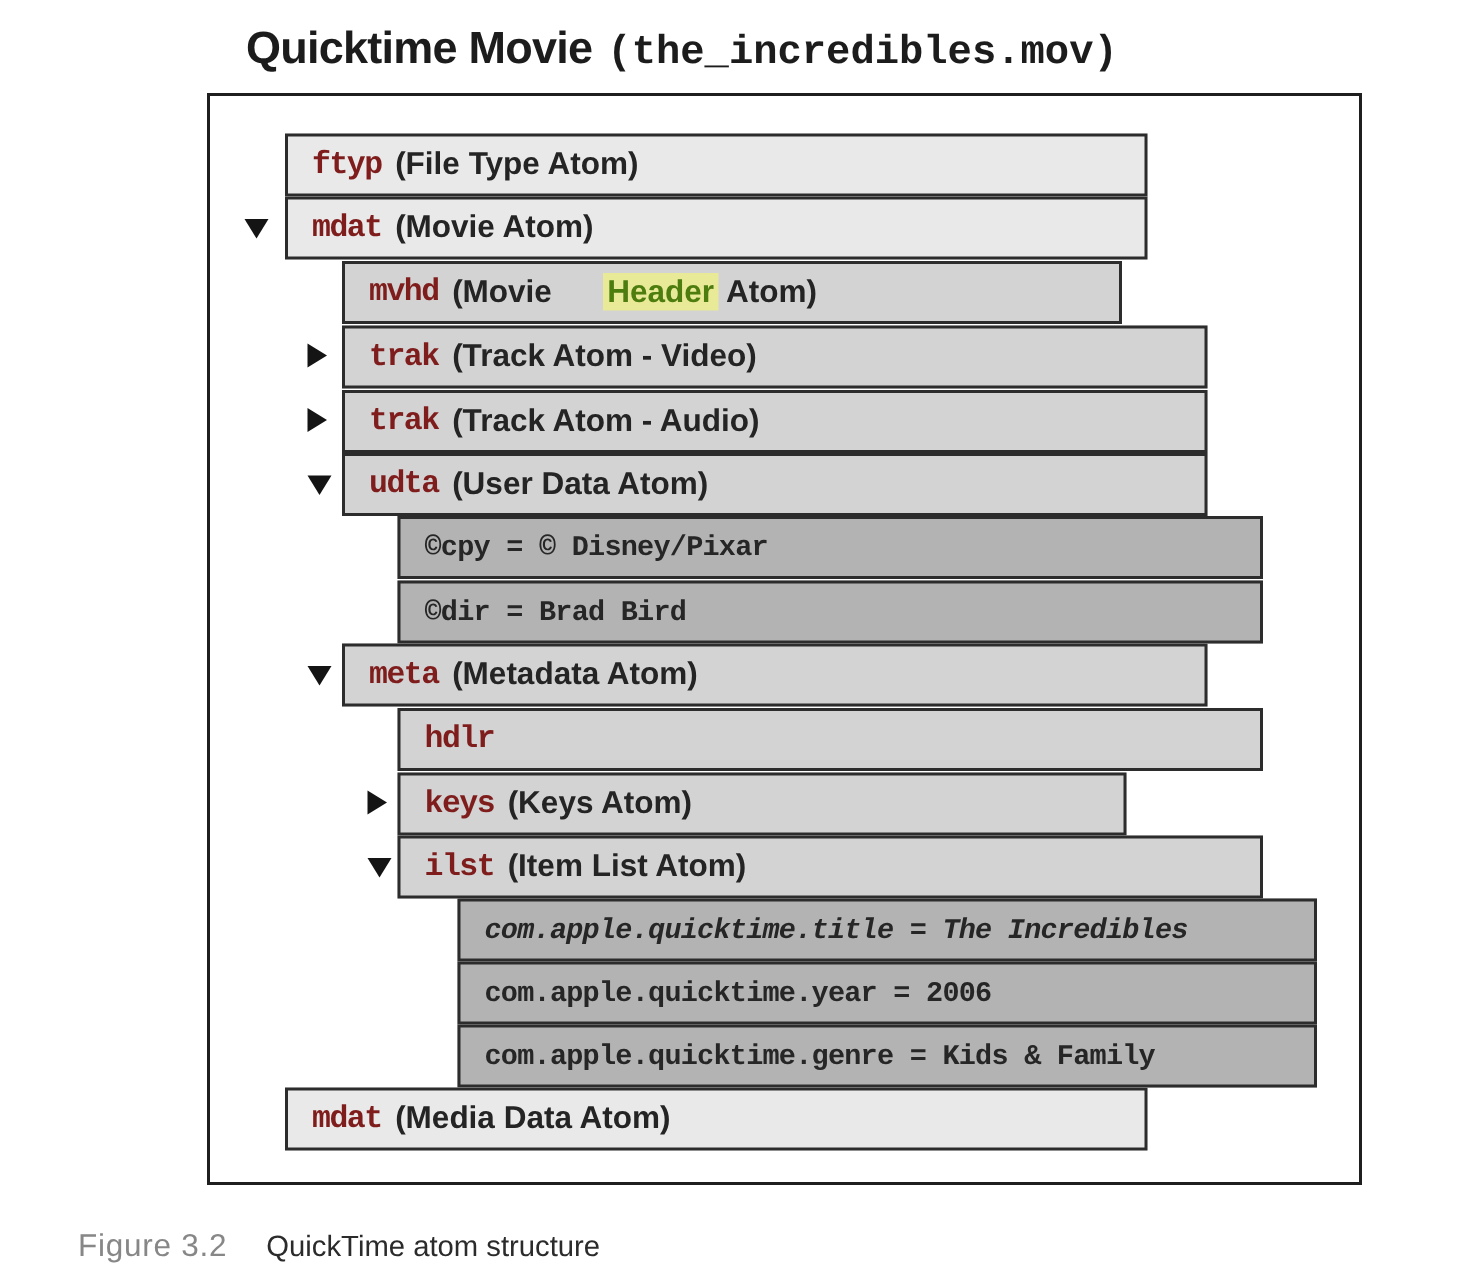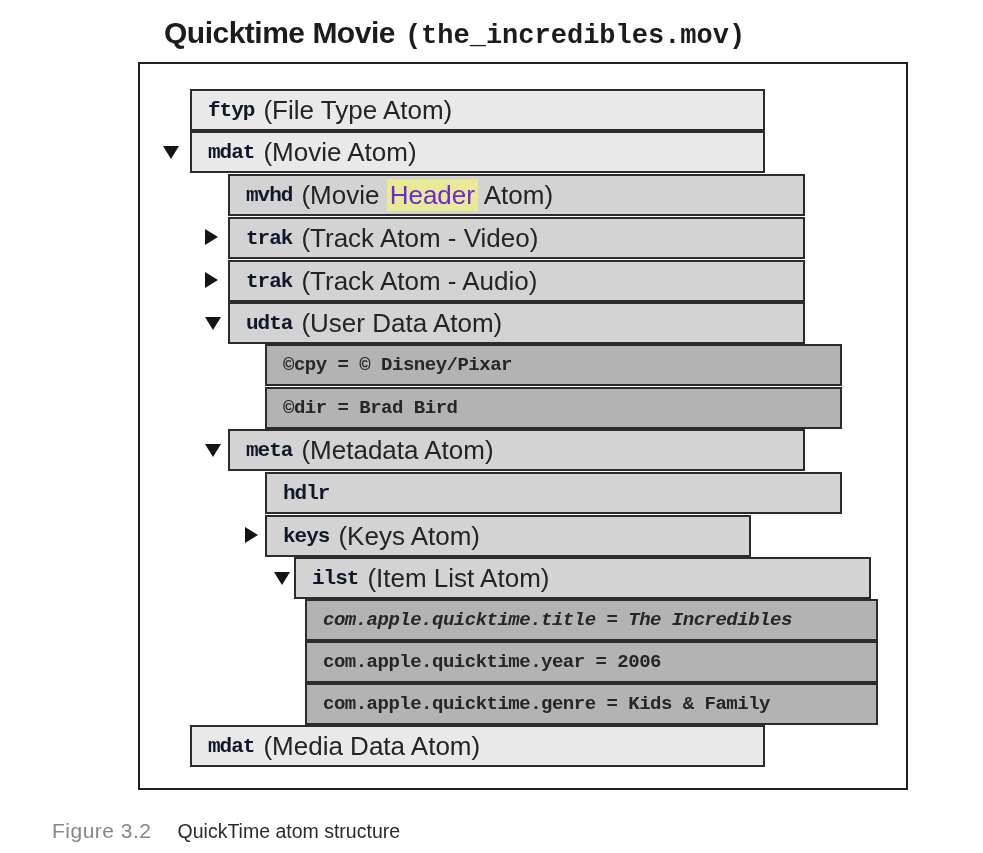--- a/index.html
+++ b/index.html
@@ -34,33 +34,33 @@
   
   .row{position:absolute;left:0;width:100%;height:42px;}
   .box{
     position:absolute;top:0;height:42px;
     border:2px solid #2c2c2c;box-sizing:border-box;
     display:flex;align-items:center;
     padding-left:16px;white-space:nowrap;overflow:hidden;
   }
   .atom-name{
     font-family:"Liberation Mono",monospace;
-    font-weight:bold;font-size:21px;color:#0f172a;
+    font-weight:bold;font-size:21px;color:#7f1d1d;
     margin-right:9px;letter-spacing:-1px;
   }
   .atom-desc{
     font-family:"Liberation Sans",sans-serif;
-    font-size:26px;color:#242424;
+    font-size:21px;color:#242424;font-weight:bold;
   }
   .value-text{
     font-family:"Liberation Mono",monospace;
     font-weight:bold;font-size:19px;color:#262626;
     letter-spacing:-0.5px;
   }
-  .hl{padding:1px 3px;color:#6d28d9;}
+  .hl{padding:1px 3px;color:#4d7c0f;margin-left:28px;}
   
   .tri{position:absolute;width:0;height:0;}
   .tri-down{
     top:15px;
     border-left:8px solid transparent;
     border-right:8px solid transparent;
     border-top:13px solid #141414;
   }
   .tri-right{
     top:12px;
@@ -96,21 +96,21 @@
         </div>
       </div>
       <div class="row" style="top: 67px;">
         <div class="tri tri-down" style="left: 23px;"></div>
         <div class="box" style="left: 50px; width: 575px; background: rgb(233, 233, 233); border-color: rgb(44, 44, 44);">
           <span class="atom-name">mdat</span>
           <span class="atom-desc">(Movie Atom)</span>
         </div>
       </div>
       <div class="row" style="top: 110px;">
-        <div class="box" style="left: 88px; width: 577px; background: rgb(211, 211, 211); border-color: rgb(44, 44, 44);">
+        <div class="box" style="left: 88px; width: 520px; background: rgb(211, 211, 211); border-color: rgb(44, 44, 44);">
           <span class="atom-name">mvhd</span>
           <span class="atom-desc">(Movie <span class="hl" style="background: rgb(233, 234, 151);">Header</span> Atom)</span>
         </div>
       </div>
       <div class="row" style="top: 153px;">
         <div class="tri tri-right" style="left: 65px;"></div>
         <div class="box" style="left: 88px; width: 577px; background: rgb(211, 211, 211); border-color: rgb(44, 44, 44);">
           <span class="atom-name">trak</span>
           <span class="atom-desc">(Track Atom - Video)</span>
         </div>
@@ -151,21 +151,21 @@
           <span class="atom-name">hdlr</span>
         </div>
       </div>
       <div class="row" style="top: 451px;">
         <div class="tri tri-right" style="left: 105px;"></div>
         <div class="box" style="left: 125px; width: 486px; background: rgb(211, 211, 211); border-color: rgb(44, 44, 44);">
           <span class="atom-name">keys</span>
           <span class="atom-desc">(Keys Atom)</span>
         </div>
       </div>
-      <div class="row" style="top: 493px; margin-left: 29px;">
+      <div class="row" style="top: 493px;">
         <div class="tri tri-down" style="left: 105px;"></div>
         <div class="box" style="left: 125px; width: 577px; background: rgb(211, 211, 211); border-color: rgb(44, 44, 44);">
           <span class="atom-name">ilst</span>
           <span class="atom-desc">(Item List Atom)</span>
         </div>
       </div>
       <div class="row" style="top: 535px; font-style: italic;">
         <div class="box" style="left: 165px; width: 573px; background: rgb(179, 179, 179); border-color: rgb(44, 44, 44);">
           <span class="value-text">com.apple.quicktime.title = The Incredibles</span>
         </div>

